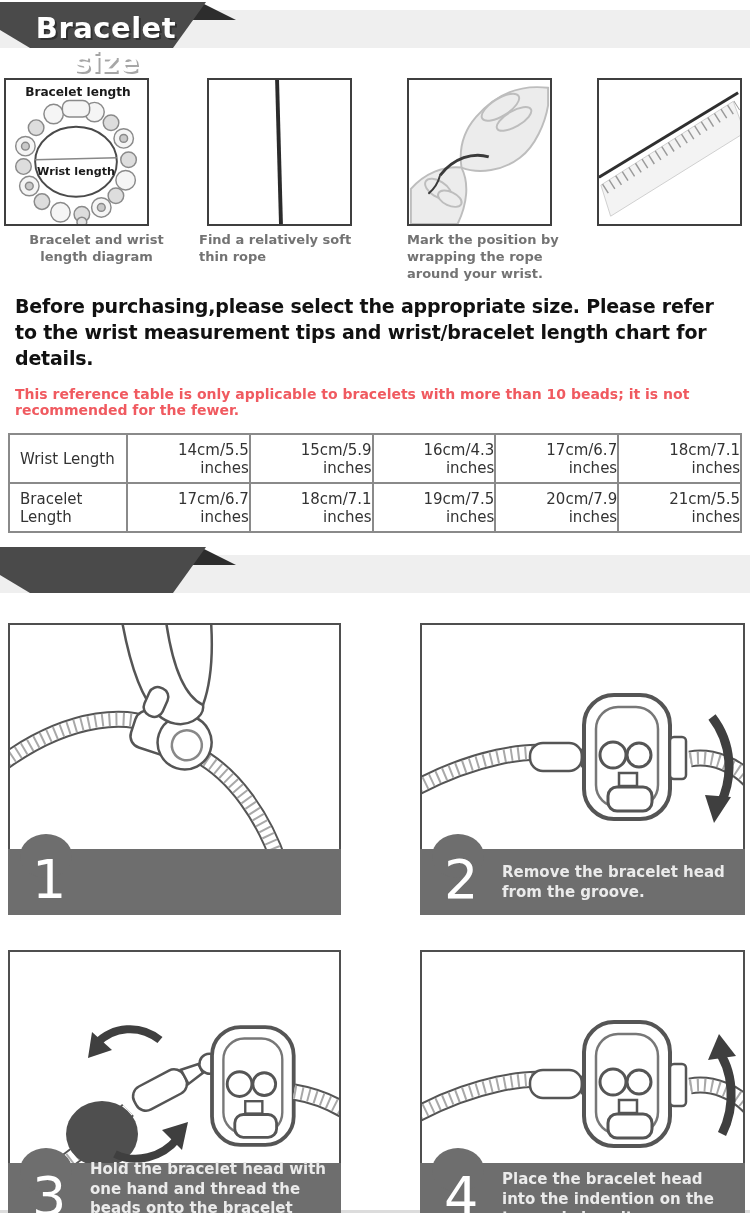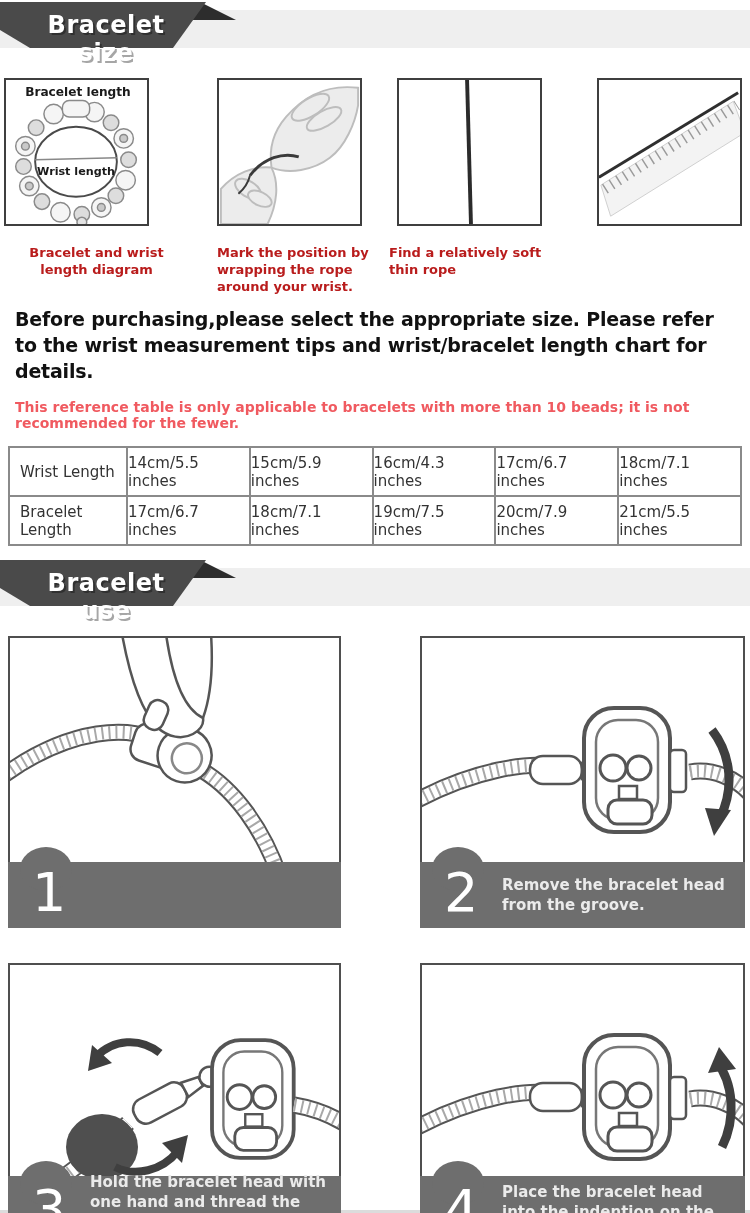--- a/index.html
+++ b/index.html
@@ -7,42 +7,42 @@
   body {
     width:750px; height:1213px; position:relative; overflow:hidden;
     font-family:"DejaVu Sans","Liberation Sans",sans-serif; color:#1c1c1c;
   }
   
   .banner-row { position:relative; height:50px; width:750px; }
   .banner-band { position:absolute; left:0; top:10px; width:750px; height:38px; background:#efefef; }
   .banner-shape { position:absolute; left:0; top:0; }
   .banner-label {
     position:absolute; left:26px; top:11px; width:160px; text-align:center;
-    font-size:24px; font-weight:bold; color:#fff; letter-spacing:0.5px;
+    font-size:29px; font-weight:bold; color:#fff; letter-spacing:0.5px;
     text-shadow:2px 2px 0 rgba(0,0,0,0.35);
   }
   
   .size-steps { display:flex; padding:28px 0 0 4px; }
   .size-col { flex:none; }
   .size-col.c1{width:185px} .size-col.c2{width:190px} .size-col.c3{width:190px} .size-col.c4{width:165px}
   .img-frame { width:145px; height:148px; border:2px solid #3f3f3f; background:#fff; overflow:hidden; }
   .c2 .img-frame{margin-left:18px} .c3 .img-frame{margin-left:28px} .c4 .img-frame{margin-left:28px}
-  .size-caption { margin-top:18px; font-size:13px; font-weight:bold; color:#b91c1c; line-height:1.32; }
+  .size-caption { margin-top:5px; font-size:13px; font-weight:bold; color:#737373; line-height:1.32; }
   .c1 .size-caption{ text-align:center; padding:0 6px; }
   .c2 .size-caption{ padding-left:10px; }
   .c3 .size-caption{ padding-left:28px; padding-right:4px; }
   .c4 .size-caption{ padding-left:28px; padding-right:2px; }
   
   .note-bold { margin:12px 15px 15px 15px; font-size:19px; font-weight:bold; color:#111; line-height:1.35; letter-spacing:-0.2px; }
   .note-red  { margin:13px 15px 0 15px; font-size:14px; font-weight:bold; color:#f05a60; }
   
   table.size-table { margin:15px 8px 0 8px; width:734px; border-collapse:collapse; table-layout:fixed; }
   table.size-table td {
     border:2px solid #8a8a8a; height:49px; font-size:15px; color:#333;
-    text-align:left; font-weight:normal;
+    text-align:right; font-weight:normal;
   }
   table.size-table td.rowhead { width:118px; text-align:left; padding-left:10px; }
   
   .use-grid { display:grid; grid-template-columns:333px 325px; column-gap:79px; row-gap:35px; margin:28px 0 0 8px; }
   .panel { position:relative; border:2px solid #4f4f4f; background:#fff; }
   .panel.r1 { height:292px; } .panel.r2 { height:285px; }
   .panel svg.illus { position:absolute; left:0; top:0; }
   .cap { position:absolute; left:-2px; right:-2px; bottom:-2px; background:#6e6e6e; z-index:2; }
   .r1 .cap { height:66px; } .r2 .cap { height:72px; }
   .bump { position:absolute; top:-15px; left:12px; width:52px; height:44px; border-radius:50%; background:#6e6e6e; }
@@ -111,45 +111,45 @@
         </g>
         <ellipse cx="70" cy="84" rx="42" ry="36" fill="#ffffff" fill-opacity="0.92" stroke="#4a4a4a" stroke-width="2"></ellipse>
         <line x1="28" y1="82" x2="112" y2="80" stroke="#888" stroke-width="1.5"></line>
         <text x="72" y="16" text-anchor="middle" font-size="12.5" font-weight="bold" fill="#1a1a1a">Bracelet length</text>
         <text x="70" y="98" text-anchor="middle" font-size="11.5" font-weight="bold" fill="#1a1a1a">Wrist length</text>
       </svg>
     </div>
     <p class="size-caption">Bracelet and wrist length diagram</p>
   </div>
 
+  <div class="size-col c2">
+    <div class="img-frame">
+      <svg width="141" height="144" viewBox="0 0 141 148">
+        <line x1="68" y1="0" x2="72" y2="148" stroke="#2b2b2b" stroke-width="4"></line>
+      </svg>
+    </div>
+    <p class="size-caption">Find a relatively soft thin rope</p>
+  </div>
+
   <div class="size-col c3">
     <div class="img-frame">
       <svg width="141" height="144" viewBox="0 0 141 148">
         <g stroke="#bdbdbd" stroke-width="2" fill="#ececec">
           <path d="M141,8 C108,4 84,18 67,38 C54,53 49,70 52,90 C70,97 95,93 112,80 C128,68 138,44 141,26 Z"></path>
           <ellipse cx="92" cy="28" rx="22" ry="9" transform="rotate(-32 92 28)"></ellipse>
           <ellipse cx="106" cy="40" rx="20" ry="8" transform="rotate(-30 106 40)"></ellipse>
           <path d="M0,148 L0,112 C14,96 34,88 52,90 C60,106 58,127 48,148 Z"></path>
           <ellipse cx="28" cy="112" rx="15" ry="8" transform="rotate(32 28 112)"></ellipse>
           <ellipse cx="40" cy="122" rx="13" ry="7" transform="rotate(25 40 122)"></ellipse>
         </g>
         <path d="M30,98 C44,80 64,74 80,79" stroke="#3a3a3a" stroke-width="3" fill="none"></path>
         <path d="M30,98 C28,106 24,112 18,117" stroke="#3a3a3a" stroke-width="2" fill="none"></path>
       </svg>
     </div>
     <p class="size-caption">Mark the position by wrapping the rope around your wrist.</p>
-  </div>
-
-  <div class="size-col c2">
-    <div class="img-frame">
-      <svg width="141" height="144" viewBox="0 0 141 148">
-        <line x1="68" y1="0" x2="72" y2="148" stroke="#2b2b2b" stroke-width="4"></line>
-      </svg>
-    </div>
-    <p class="size-caption">Find a relatively soft thin rope</p>
   </div>
 
   <div class="size-col c4">
     <div class="img-frame">
       <svg width="141" height="144" viewBox="0 0 141 148">
         <polygon points="0,108 136,22 148,54 10,140" fill="#f3f3f3" stroke="#cfcfcf" stroke-width="1"></polygon>
         <line x1="-2" y1="100" x2="141" y2="13" stroke="#2f2f2f" stroke-width="3"></line>
         <path d="M4,112 L140,26" stroke="#9a9a9a" stroke-width="11" stroke-dasharray="1.5 6.5" fill="none"></path>
       </svg>
     </div>
@@ -179,21 +179,20 @@
     </tr>
   </tbody>
 </table>
 
 <div class="banner-row" style="margin-top:12px">
   <div class="banner-band"></div>
   <svg class="banner-shape" width="250" height="50" viewBox="0 0 250 50">
     <polygon points="200,2 236,20 190,20" fill="#2d2d2d"></polygon>
     <polygon points="0,2 206,2 173,48 30,48 0,30" fill="#4a4a4a"></polygon>
   </svg>
-  <span class="banner-label">Bracelet use</span>
 </div>
 
 <div class="use-grid">
 
   <div class="panel r1">
     <svg class="illus" width="329" height="288" viewBox="0 0 329 288">
       <g>
           <path class="rope-o" d="M-10,140 C60,88 125,86 152,106"></path>
           <path class="rope-w" d="M-10,140 C60,88 125,86 152,106"></path>
           <path class="rope-h" d="M-10,140 C60,88 125,86 152,106"></path>

